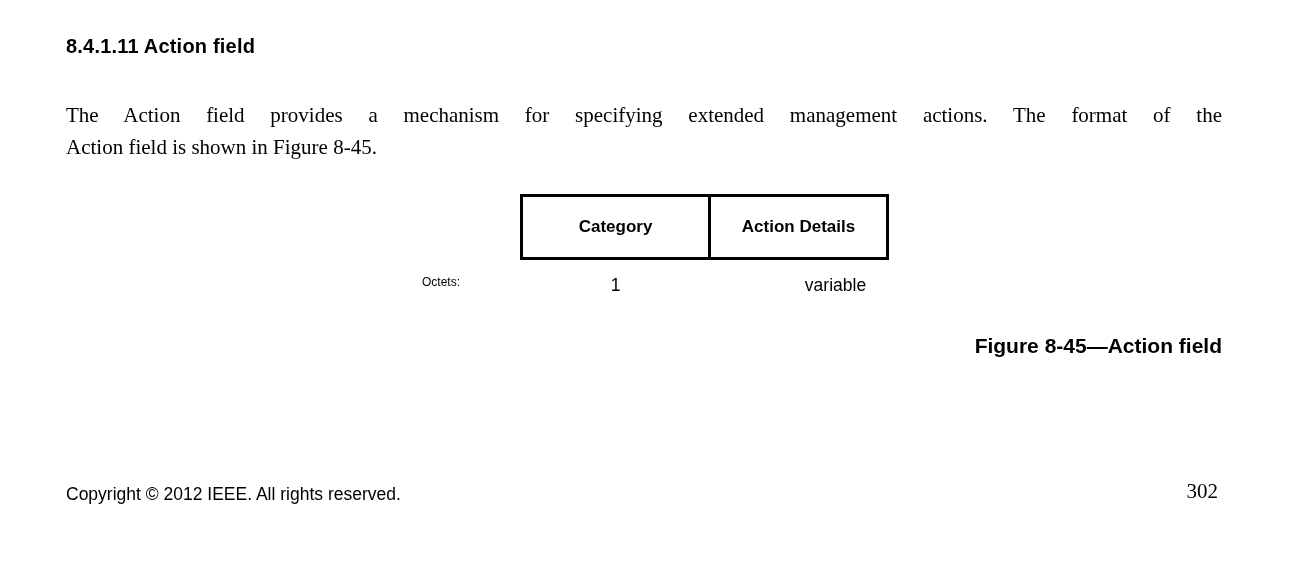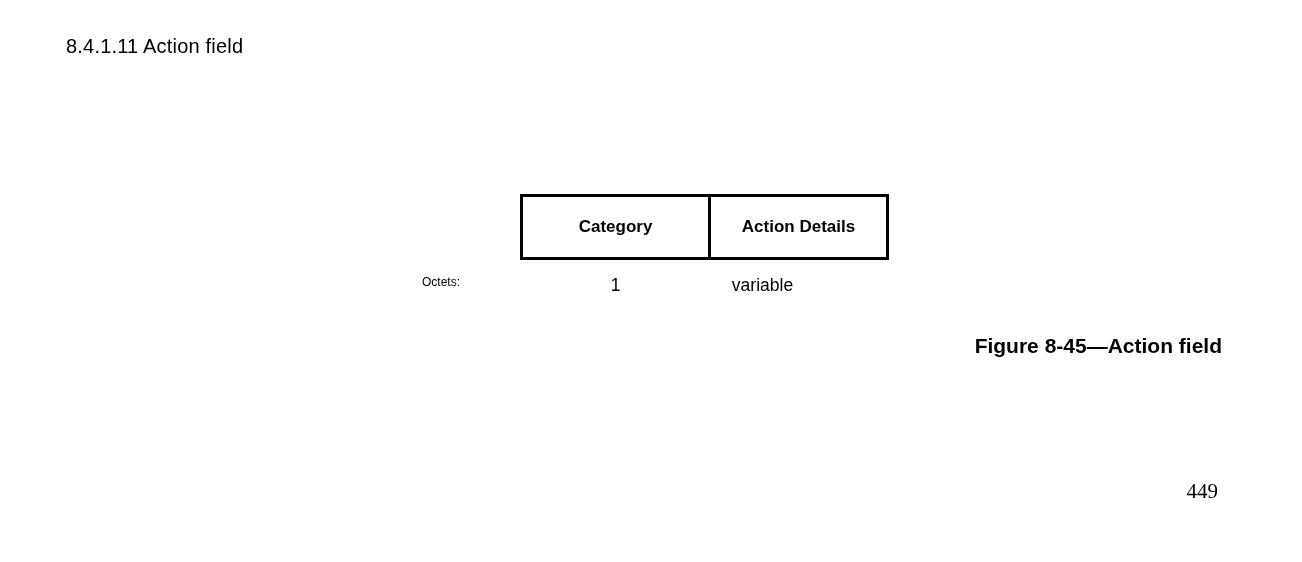--- a/index.html
+++ b/index.html
@@ -15,21 +15,21 @@
     color: #000000;
     font-family: "Liberation Sans", sans-serif;
     overflow: hidden;
   }
   .section-heading {
     position: absolute;
     left: 66px;
     top: 35px;
     font-family: "Liberation Sans", sans-serif;
     font-size: 20px;
-    font-weight: normal;
+    font-weight: bold;
     letter-spacing: 0.2px;
   }
   .body-paragraph {
     position: absolute;
     left: 66px;
     top: 99px;
     width: 1156px;
     font-family: "Liberation Serif", serif;
     font-size: 21px;
     line-height: 32px;
@@ -71,21 +71,21 @@
     position: absolute;
     top: 275px;
     font-size: 17.5px;
     text-align: center;
   }
   .octet-val-1 {
     left: 523px;
     width: 185px;
   }
   .octet-val-2 {
-    left: 669px;
+    left: 742px;
     width: 187px;
   }
   .figure-caption {
     position: absolute;
     left: 66px;
     top: 334px;
     width: 1156px;
     text-align: right;
     font-size: 21px;
     font-weight: bold;
@@ -104,27 +104,32 @@
     font-size: 21px;
   }
 </style>
 </head>
 <body>
 
 <div class="page">
 
   <div class="section-heading">8.4.1.11 Action field</div>
 
+  <div class="body-paragraph">
+    <div class="para-line justified">The Action field provides a mechanism for specifying extended management actions. The format of the</div>
+    <div class="para-line">Action field is shown in Figure 8-45.</div>
+  </div>
 
   <div class="figure-table">
     <div class="figure-cell cell-1">Category</div>
     <div class="figure-cell cell-2">Action Details</div>
   </div>
 
   <div class="octets-label">Octets:</div>
   <div class="octet-val octet-val-1">1</div>
   <div class="octet-val octet-val-2">variable</div>
 
   <div class="figure-caption">Figure 8-45—Action field</div>
 
-  <div class="footer-page-number">449</div>
+  <div class="footer-copyright">Copyright © 2012 IEEE. All rights reserved.</div>
+  <div class="footer-page-number">302</div>
 
 </div>
 
 </body></html>

